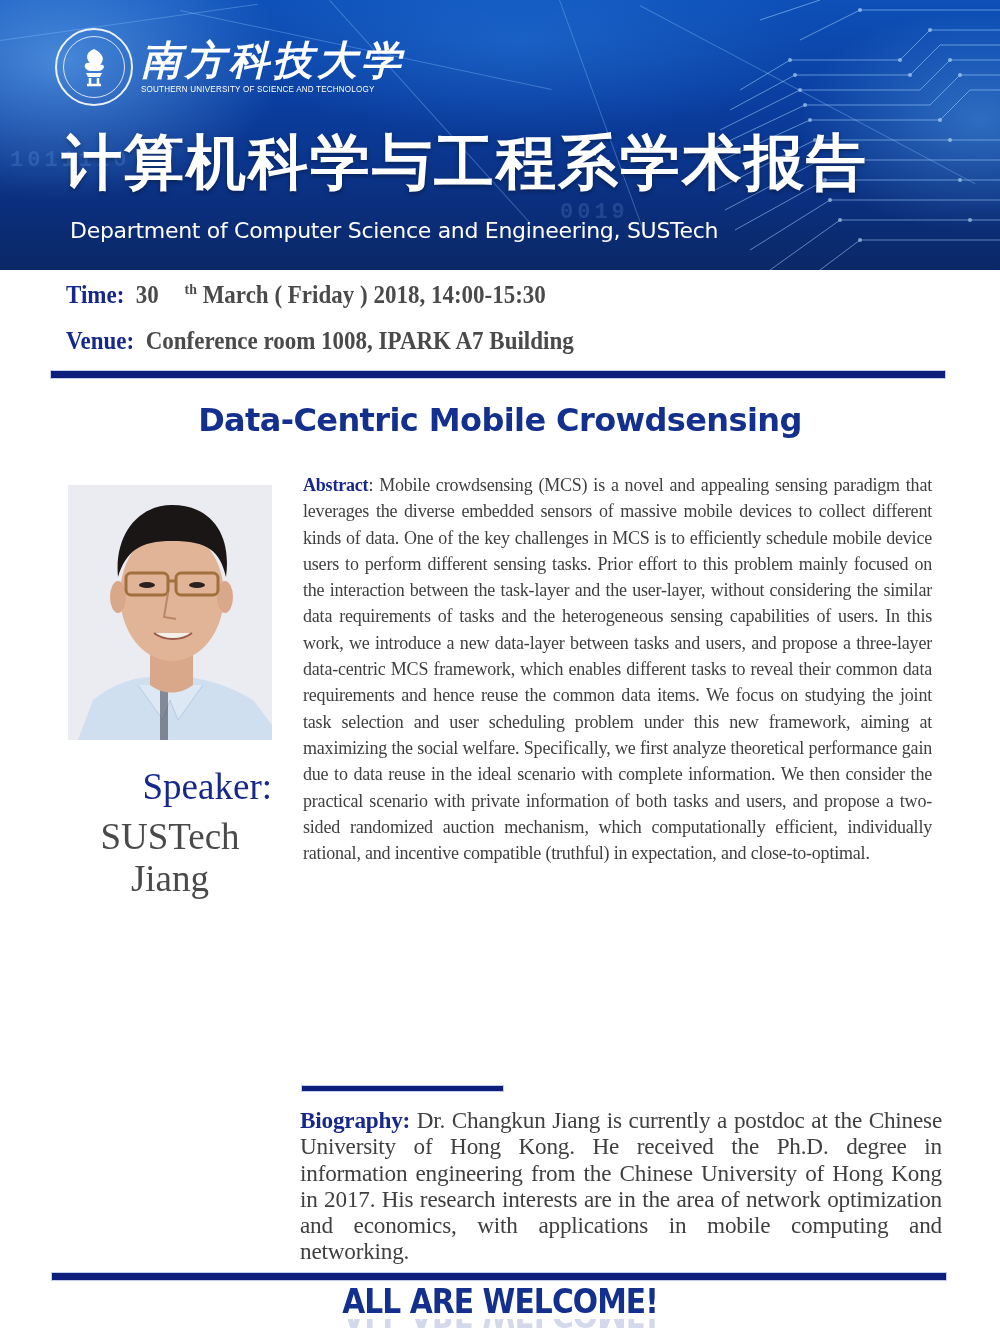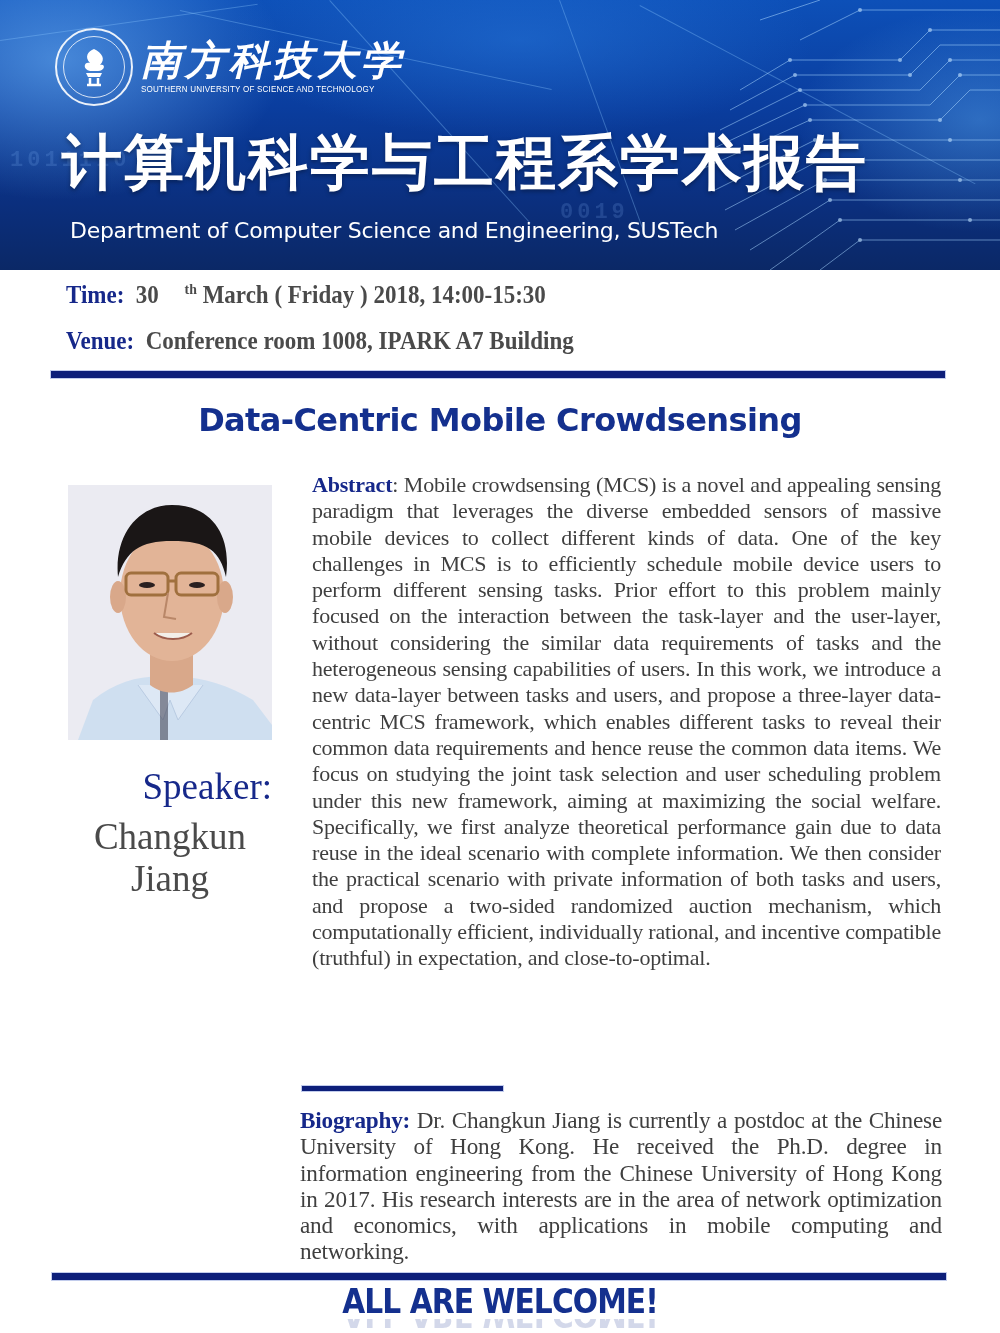--- a/index.html
+++ b/index.html
@@ -89,22 +89,22 @@
     position: absolute; left: 68px; top: 766px; width: 204px; text-align: right;
     color: #16288a; font-size: 37px; line-height: 42px;
   }
   .speaker-name {
     position: absolute; left: 60px; top: 816px; width: 220px; text-align: center;
     color: #4a4a4a; font-size: 37px; line-height: 42px;
   }
 
   
   .abstract {
-    position: absolute; left: 312px; top: 472px; width: 629px;
-    font-size: 22px; line-height: 26.3px; color: #3f3f3f; text-align: justify;
+    position: absolute; left: 303px; top: 472px; width: 629px;
+    font-size: 18px; line-height: 26.3px; color: #3f3f3f; text-align: justify;
     letter-spacing: -0.2px;
   }
   .abstract .lead, .bio .lead { color: #16288a; font-weight: bold; }
   .bio {
     position: absolute; left: 300px; top: 1107px; width: 642px;
     font-size: 23.2px; line-height: 26.3px; color: #3f3f3f; text-align: justify;
     letter-spacing: -0.2px;
   }
 
   
@@ -229,21 +229,21 @@
     <ellipse cx="79" cy="100" rx="8" ry="3" fill="#2a2020"></ellipse>
     <ellipse cx="129" cy="100" rx="8" ry="3" fill="#2a2020"></ellipse>
 
     <path d="M100 108 L96 132 L108 134" fill="none" stroke="#b98768" stroke-width="2"></path>
     <path d="M86 148 C96 156 114 156 124 148" fill="#f3efe9" stroke="#9c5c4c" stroke-width="2"></path>
   </svg>
 </div>
 
 <div class="speaker-label">Speaker:</div>
 <div class="speaker-name">
-  <div>Changkun</div>
+  <div>SUSTech</div>
   <div>Jiang</div>
 </div>
 
 <div class="abstract">
   <span class="lead">Abstract</span><span>: </span><span>Mobile crowdsensing (MCS) is a novel and appealing sensing paradigm that leverages the diverse embedded sensors of massive mobile devices to collect different kinds of data. One of the key challenges in MCS is to efficiently schedule mobile device users to perform different sensing tasks. Prior effort to this problem mainly focused on the interaction between the task-layer and the user-layer, without considering the similar data requirements of tasks and the heterogeneous sensing capabilities of users. In this work, we introduce a new data-layer between tasks and users, and propose a three-layer data-centric MCS framework, which enables different tasks to reveal their common data requirements and hence reuse the common data items. We focus on studying the joint task selection and user scheduling problem under this new framework, aiming at maximizing the social welfare. Specifically, we first analyze theoretical performance gain due to data reuse in the ideal scenario with complete information. We then consider the practical scenario with private information of both tasks and users, and propose a two-sided randomized auction mechanism, which computationally efficient, individually rational, and incentive compatible (truthful) in expectation, and close-to-optimal.</span>
 </div>
 
 <div class="rule rule-short"></div>
 
 <div class="bio">

